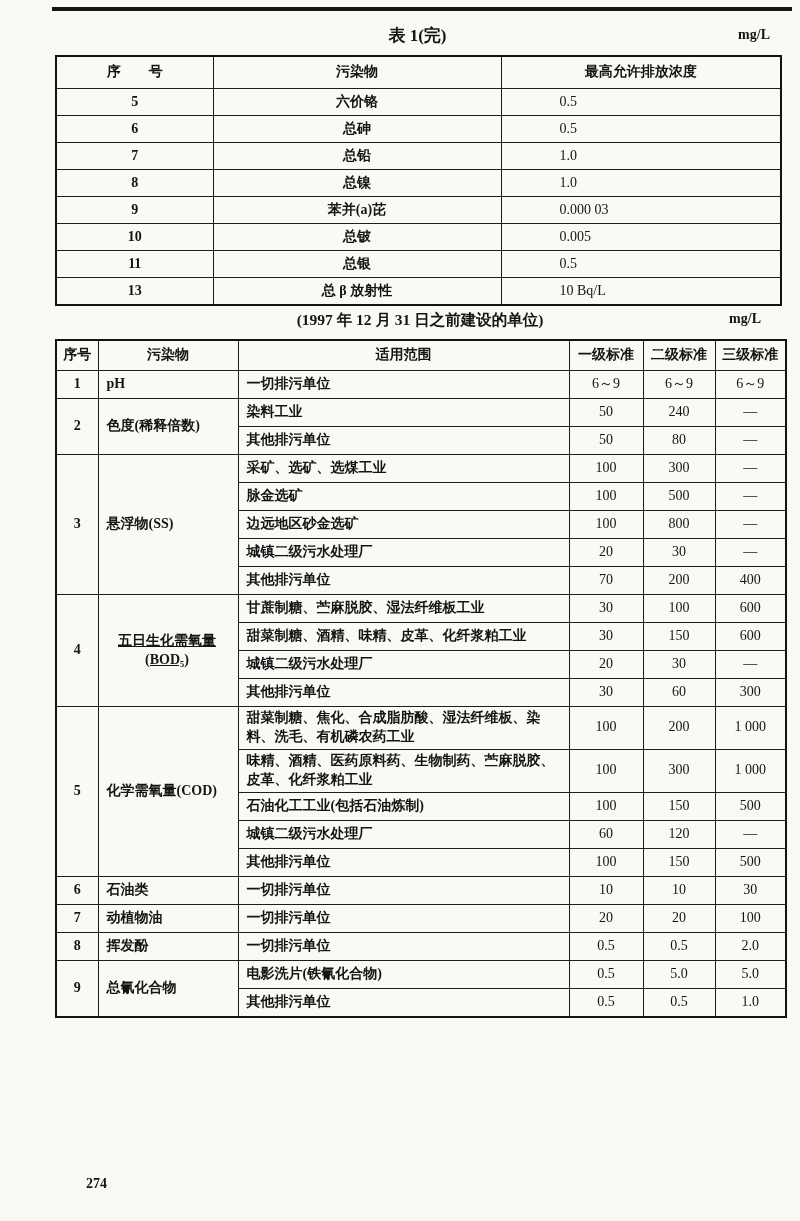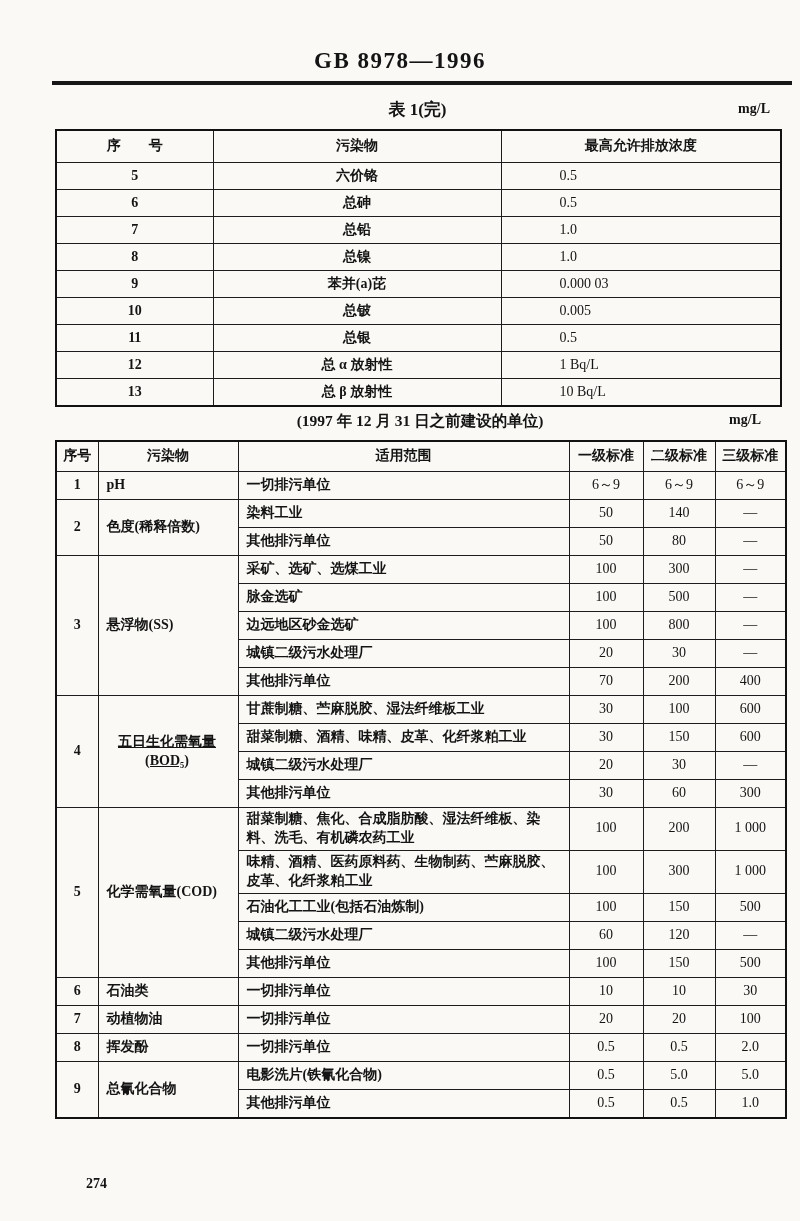--- a/index.html
+++ b/index.html
@@ -51,21 +51,20 @@
   .t2 td.c-pol.center{text-align:center;padding-left:2px;text-decoration:underline;}
   .t2 td.c-scope{text-align:left;padding-left:8px;font-weight:600;}
   .t2 td.c-std{text-align:center;}
   .page-num{position:absolute;left:86px;top:1176px;font-size:14px;font-weight:600;}
 </style>
 </head>
 <body>
 
 <div class="page">
 
-  <div class="gb-title">GB 8978—1996</div>
   <div class="top-rule"></div>
 
   <div class="caption-row">
     <div class="caption-center">表 1(完)</div>
     <div class="unit-label">mg/L</div>
   </div>
 
   <table class="std t1">
     <colgroup>
       <col style="width:157px">
@@ -107,25 +106,20 @@
         </tr>
         <tr>
           <td class="c-no">10</td>
           <td class="c-pol">总铍</td>
           <td class="c-val">0.005</td>
         </tr>
         <tr>
           <td class="c-no">11</td>
           <td class="c-pol">总银</td>
           <td class="c-val">0.5</td>
-        </tr>
-        <tr>
-          <td class="c-no">12</td>
-          <td class="c-pol">总 α 放射性</td>
-          <td class="c-val">1 Bq/L</td>
         </tr>
         <tr>
           <td class="c-no">13</td>
           <td class="c-pol">总 β 放射性</td>
           <td class="c-val">10 Bq/L</td>
         </tr>
       </tbody>
   </table>
 
   <div class="t2-sub-row">
@@ -163,21 +157,21 @@
           <td class="c-std">6～9</td>
           <td class="c-std">6～9</td>
         </tr>
         <tr>
           <td class="c-no" rowspan="2">2</td>
           <td class="c-pol" rowspan="2">
             <div>色度(稀释倍数)</div>
           </td>
           <td class="c-scope">染料工业</td>
           <td class="c-std">50</td>
-          <td class="c-std">140</td>
+          <td class="c-std">240</td>
           <td class="c-std">—</td>
         </tr>
         <tr>
           <td class="c-scope">其他排污单位</td>
           <td class="c-std">50</td>
           <td class="c-std">80</td>
           <td class="c-std">—</td>
         </tr>
         <tr>
           <td class="c-no" rowspan="5">3</td>

